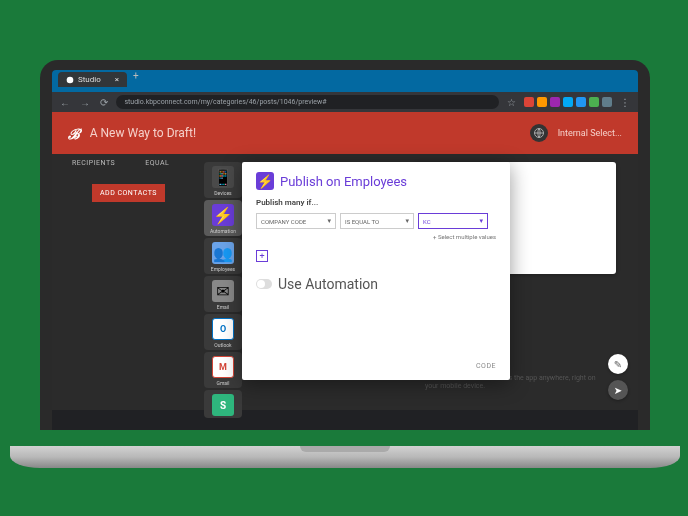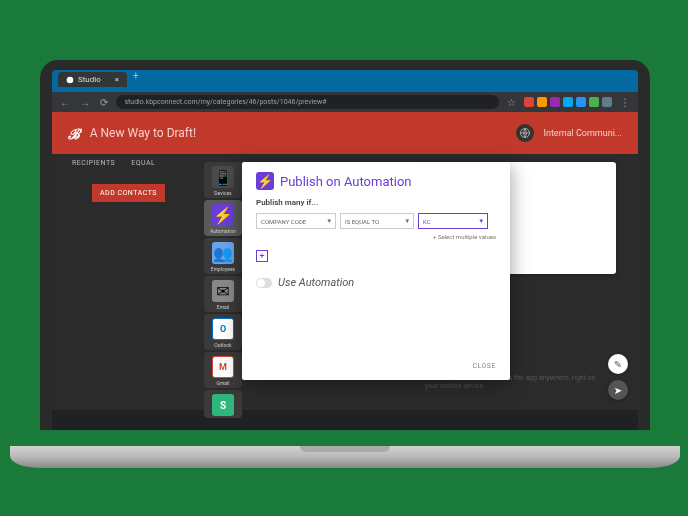--- a/index.html
+++ b/index.html
@@ -25,21 +25,21 @@
 .app-header { background:#c0392b; height:42px; display:flex; align-items:center; padding:0 16px; gap:10px; color:#fff; }
 .logo-badge { color:#fff; font-style:italic; font-weight:700; font-size:14px; }
 .app-title { color:#f5d0ca; font-size:12px; flex:1; }
 .avatar { width:18px; height:18px; border-radius:50%; background:#333; display:flex; align-items:center; justify-content:center; }
 .avatar svg{width:12px;height:12px;}
 .usr { color:#f5d0ca; font-size:9px; }
 
 
 .app-subbar { background:#b63a2c; height:20px; display:flex; gap:40px; padding:0 40px; align-items:center; }
 .app-subbar span { color:#f5d0ca; font-size:8px; }
-.panel-subbar { background:#2b2b2b; height:18px; display:flex; gap:16px; padding:0 20px; align-items:center; }
+.panel-subbar { background:#2b2b2b; height:18px; display:flex; gap:30px; padding:0 20px; align-items:center; }
 .panel-subbar span { color:#bbb; font-size:7px; letter-spacing:0.5px; }
 
 
 .app-body { position:relative; background:#2b2b2b; height:238px; }
 .add-contacts { position:absolute; left:40px; top:12px; background:#c0392b; color:#fff; font-size:7px; padding:5px 8px; border:none; letter-spacing:0.5px; }
 
 
 .preview-card { position:absolute; right:22px; top:-10px; width:200px; background:#fff; border-radius:3px; padding:8px 10px; font-size:7px; color:#555; line-height:1.4; box-shadow:0 1px 4px rgba(0,0,0,.3); }
 .preview-card p { margin:2px 0; }
 .preview-card .hl { color:#d35400; }
@@ -60,21 +60,21 @@
 .section-lbl { font-size:8px; font-weight:600; color:#444; margin-bottom:6px; }
 .cond-row { display:flex; gap:4px; margin-bottom:4px; }
 .sel { border:1px solid #ccc; font-size:6px; color:#666; height:16px; display:flex; align-items:center; justify-content:space-between; padding:0 4px; background:#fff; }
 .sel.val { border-color:#6a3dd8; color:#6a3dd8; }
 .sel:nth-child(1){width:80px;} .sel:nth-child(2){width:74px;} .sel:nth-child(3){width:70px;}
 .multi { font-size:6px; color:#777; text-align:right; margin-bottom:10px; }
 .plus { width:12px;height:12px; border:1px solid #6a3dd8; color:#6a3dd8; display:flex;align-items:center;justify-content:center; font-size:9px; margin-bottom:14px; }
 .toggle-row { display:flex; align-items:center; gap:6px; }
 .toggle { width:16px;height:10px;border-radius:5px;background:#ddd; position:relative; }
 .toggle::after{content:"";position:absolute;left:1px;top:1px;width:8px;height:8px;border-radius:50%;background:#fff;}
-.toggle-lbl { font-size:11px; color:#555;font-style:italic; }
+.toggle-lbl { font-size:14px; color:#555; }
 .close-btn { margin-top:auto; align-self:flex-end; font-size:7px; color:#888; letter-spacing:0.5px; background:none;border:none; }
 
 
 .fab { position:absolute; right:10px; width:20px; height:20px; border-radius:50%; background:#fff; box-shadow:0 1px 3px rgba(0,0,0,.3); display:flex; align-items:center; justify-content:center; color:#666; font-size:10px; }
 .fab.edit{bottom:36px;} .fab.send{bottom:10px;background:#555;color:#fff;}
 
 .chev{font-size:7px;color:inherit;}
 </style>
 </head>
 <body>
@@ -116,21 +116,21 @@
 
       <div class="app-header">
         <span class="logo-badge">ℬ</span>
         <span class="app-title">A New Way to Draft!</span>
         <div class="avatar">
           <svg viewBox="0 0 24 24" fill="none" stroke="#aaa" stroke-width="2">
               <circle cx="12" cy="12" r="9"></circle>
               <path d="M3 12h18M12 3c3 3 3 15 0 18M12 3c-3 3-3 15 0 18"></path>
             </svg>
         </div>
-        <span class="usr">Internal Communi...</span>
+        <span class="usr">Internal Select...</span>
       </div>
 
       <div class="panel-subbar">
         <span>RECIPIENTS</span>
         <span>EQUAL</span>
       </div>
 
       <div class="app-body">
         <button class="add-contacts">ADD CONTACTS</button>
 
@@ -172,21 +172,21 @@
               <span class="rail-lbl">Gmail</span>
             </div>
           <div class="rail-item">
               <div class="rail-ic ic-slack" style="color:#fff;font-size:10px;font-weight:700;">S</div>
             </div>
         </div>
 
         <div class="modal">
           <div class="modal-title">
             <span class="ic">⚡</span>
-            <span>Publish on Automation</span>
+            <span>Publish on Employees</span>
           </div>
           <div class="section-lbl">Publish many if...</div>
           <div class="cond-row">
             <div class="sel">
                 <span>COMPANY CODE</span>
                 <span class="chev">▾</span>
               </div>
             <div class="sel">
                 <span>IS EQUAL TO</span>
                 <span class="chev">▾</span>
@@ -195,21 +195,21 @@
                 <span>KC</span>
                 <span class="chev">▾</span>
               </div>
           </div>
           <div class="multi">+ Select multiple values</div>
           <div class="plus">+</div>
           <div class="toggle-row">
             <div class="toggle"></div>
             <span class="toggle-lbl">Use Automation</span>
           </div>
-          <button class="close-btn">CLOSE</button>
+          <button class="close-btn">CODE</button>
         </div>
 
         <div class="fab edit">✎</div>
         <div class="fab send">➤</div>
       </div>
 
     </div>
   </div>
   <div class="base">
       <div class="notch"></div>

